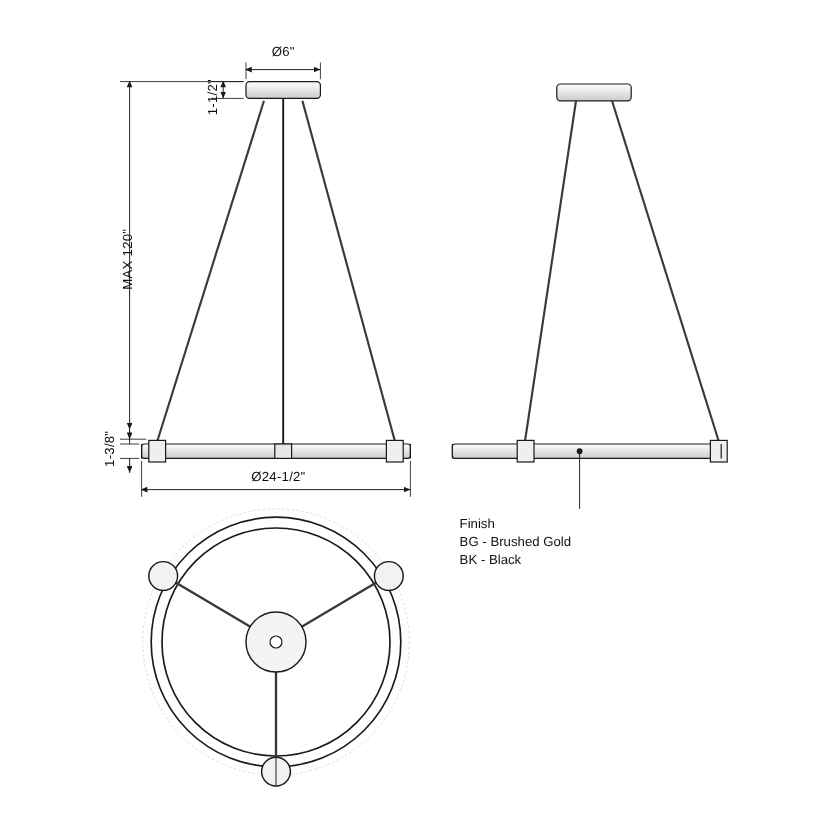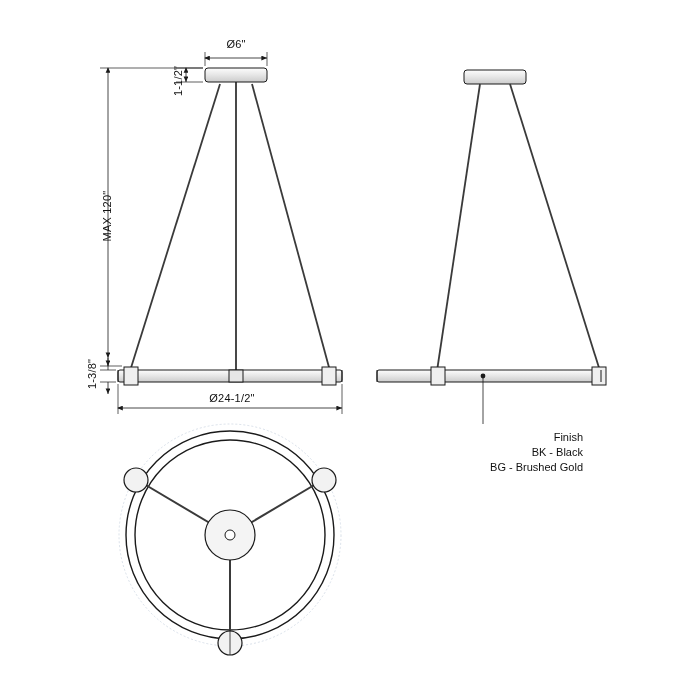--- a/index.html
+++ b/index.html
@@ -39,21 +39,21 @@
     transform: translateX(-50%);
   }
   .lbl.vert {
     transform-origin: 50% 50%;
   }
   .rot90 {
     transform: rotate(-90deg);
   }
   .finish-block {
     position: absolute;
-    text-align: right;
+    text-align: left;
     font-size: 11px;
     line-height: 15px;
   }
 </style>
 </head>
 <body>
 
 <div id="stage">
 
   <svg class="drawing" viewBox="0 0 700 700">
@@ -165,17 +165,17 @@
   <div class="lbl vert rot90" style="left:148px; top:75px; width:60px; text-align:center;">1-1/2"</div>
 
   <div class="lbl vert rot90" style="left:52px; top:210px; width:110px; text-align:center;">MAX 120"</div>
 
   <div class="lbl vert rot90" style="left:62px; top:368px; width:60px; text-align:center;">1-3/8"</div>
 
   <div class="lbl center" style="left:232px; top:392px;">Ø24-1/2"</div>
 
   <div class="finish-block" style="left:383px; top:430px; width:200px;">
     <div>Finish</div>
+    <div>BG - Brushed Gold</div>
     <div>BK - Black</div>
-    <div>BG - Brushed Gold</div>
   </div>
 
 </div>
 
 </body></html>

